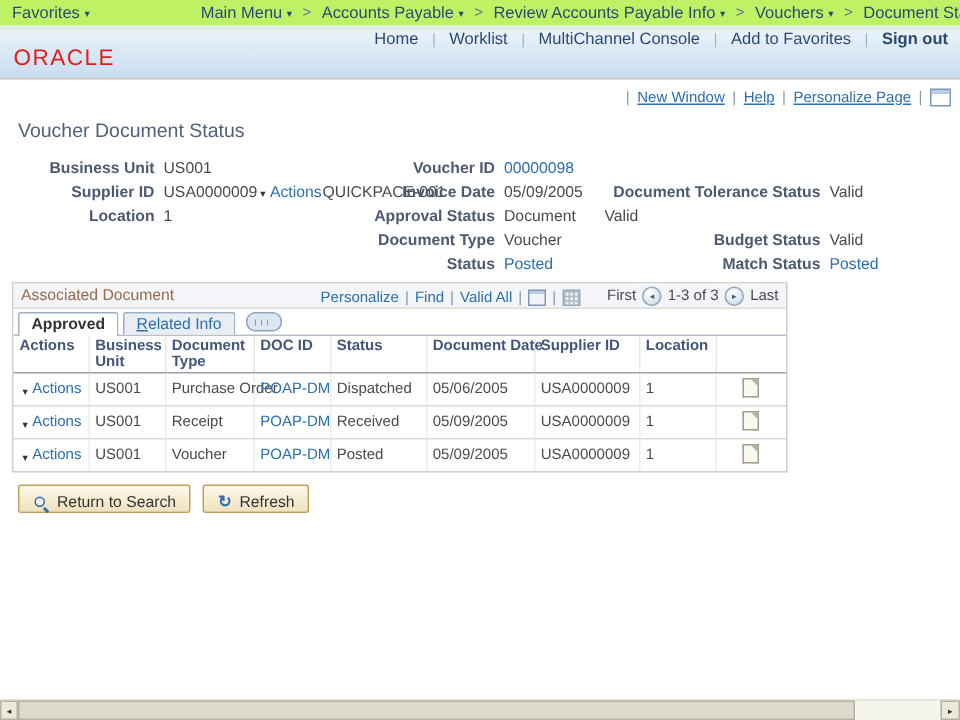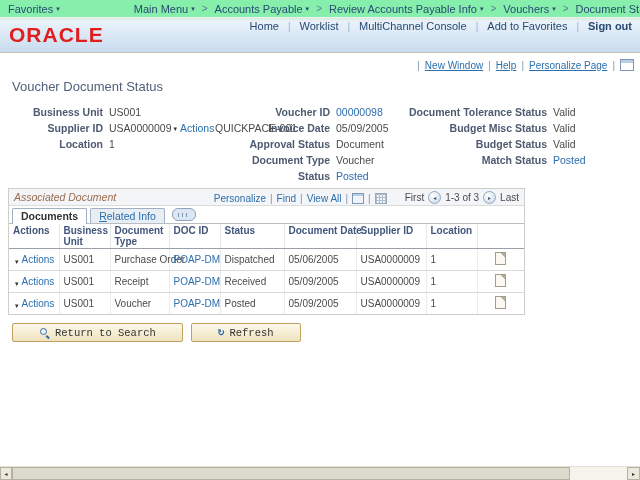--- a/index.html
+++ b/index.html
@@ -1,67 +1,67 @@
 <!DOCTYPE html>
 <html><head>
 <meta charset="utf-8">
 <style>
   html,body{margin:0;padding:0;}
   body{width:640px;height:480px;overflow:hidden;background:#fff;
        font-family:"Liberation Sans",sans-serif;font-size:11px;position:relative;}
 
   
-  .crumbbar{position:absolute;top:0;left:0;right:0;height:17px;background:#86efac;
+  .crumbbar{position:absolute;top:0;left:0;right:0;height:17px;background:#bef264;
             border-bottom:1px solid #eaf1f8;display:flex;align-items:center;
             font-size:11px;color:#2a4a72;padding-left:8px;white-space:nowrap;}
   .crumb{cursor:pointer;display:inline-flex;align-items:center;}
   .caret{font-size:7px;margin-left:3px;color:#2a4a72;}
   .vdiv{width:1px;height:11px;background:#a9bed6;margin:0 16px 0 58px;}
   .gt{color:#5f7795;margin:0 7px;font-size:10px;}
 
   
   .header{position:absolute;top:18px;left:0;right:0;height:34px;
           background:linear-gradient(180deg,#f1f7fc 0%,#dcead7 0%,#e9f2fa 10%,#c8dcef 100%);
           border-bottom:1px solid #c9c4b8;}
   .navlinks{position:absolute;top:2px;right:8px;display:flex;align-items:center;gap:9px;
             font-size:11px;color:#2a4a72;}
   .navlinks .pipe{color:#9db3c9;font-size:10px;}
   .nlink{cursor:pointer;}
   .signout{font-weight:bold;cursor:pointer;}
-  .logo{position:absolute;left:9px;bottom:5px;color:#e01e1e;font-weight:bold;
-        font-size:21px;letter-spacing:1px;}
+  .logo{position:absolute;left:9px;bottom:5px;color:#e01e1e;font-weight:normal;
+        font-size:15px;letter-spacing:1px;}
 
   
   .pagebar{position:absolute;top:59px;right:6px;display:flex;align-items:center;gap:5px;
            font-size:10px;color:#2b6fad;}
   .pagebar .pipe{color:#8096ad;}
   .plink{cursor:pointer;text-decoration:underline;}
   .icon-pagegrid{width:12px;height:10px;border:1px solid #7f96b5;display:inline-block;
            background:linear-gradient(#b9cde4 3px,#fff 3px);}
 
   .page-title{position:absolute;left:12px;top:79px;font-size:13px;color:#51617a;}
 
   
   .fields{position:absolute;top:104px;left:0;right:0;font-size:10.5px;}
   .fcol{position:absolute;top:0;}
-  .fcol1{left:8px;}.fcol2{left:235px;}.fcol3{left:397px;}
+  .fcol1{left:8px;}.fcol2{left:235px;}.fcol3{left:397px;margin-top:16px;}
   .frow{height:16px;display:flex;align-items:center;position:relative;white-space:nowrap;}
   .flabel{display:inline-block;text-align:right;font-weight:bold;color:#4d5a70;}
   .fcol1 .flabel{width:95px;}.fcol2 .flabel{width:95px;}.fcol3 .flabel{width:150px;}
   .fval{margin-left:6px;color:#4a4a4a;}
   .link{color:#2b6fad;cursor:pointer;}
   .fextra{position:absolute;color:#4a4a4a;}
   .fcaret{font-size:7px;color:#333;margin-left:2px;position:relative;top:1px;}
   .factions{color:#2b6fad;margin-left:3px;cursor:pointer;}
 
   
   .groupbox{position:absolute;left:8px;top:188px;width:515px;border:1px solid #cdd0ca;background:#fff;}
   .gb-head{height:16px;background:#f3f5f8;border-bottom:1px solid #dadcd8;display:flex;
            align-items:center;padding:0 5px;font-size:10.5px;}
-  .gb-title{color:#9a6a4a;font-style:italic;}
+  .gb-title{color:#9a6a4a;}
   .gb-tools{margin-left:auto;display:flex;align-items:flex-end;gap:4px;color:#2b6fad;font-size:10px;}
   .gb-tools .pipe{color:#8096ad;}
   .tlink{cursor:pointer;}
   .icon-popout{width:10px;height:9px;border:1px solid #7f96b5;display:inline-block;
            background:linear-gradient(#b9cde4 2px,#eef4fa 2px);cursor:pointer;}
   .icon-gridy{width:10px;height:9px;border:1px solid #9aa8b8;display:inline-block;cursor:pointer;
            background-image:linear-gradient(#aebdcd 1px,transparent 1px),
                             linear-gradient(90deg,#aebdcd 1px,transparent 1px);
            background-size:3px 3px;background-color:#f2f5f8;}
   .gb-nav{display:flex;align-items:center;gap:4px;margin-left:14px;color:#4a4a4a;}
@@ -89,23 +89,23 @@
   .grid td{padding:0 4px;border-bottom:1px solid #d9d9d9;border-right:1px solid #ececec;
            height:21px;color:#4a4a4a;white-space:nowrap;overflow:visible;}
   .grid th:last-child,.grid td:last-child{border-right:none;}
   .grid tr:last-child td{border-bottom:none;}
   .grid td.center{text-align:center;}
   .doc-icon{display:inline-block;width:9px;height:11px;border:1px solid #a39d8b;cursor:pointer;
            background:linear-gradient(225deg,#b3ae9e 3px,#faf8f0 3px);}
 
   
   .btnrow{position:absolute;left:12px;top:323px;display:flex;gap:8px;}
-  .pbtn{height:19px;display:inline-flex;align-items:center;gap:5px;padding:0 26px;
+  .pbtn{height:19px;display:inline-flex;align-items:flex-end;gap:5px;padding:0 9px;
         background:linear-gradient(#fdf8ea,#efe2bd);border:1px solid #bfa05e;border-radius:2px;
-        font-size:10.5px;color:#333;cursor:pointer;font-family:Liberation Mono, monospace;}
+        font-size:10.5px;color:#333;cursor:pointer;font-family:Liberation Sans, sans-serif;}
   .icon-search{position:relative;width:11px;height:11px;display:inline-block;}
   .icon-search::before{content:"";position:absolute;left:1px;top:1px;width:5px;height:5px;
         border:1.5px solid #35689e;border-radius:50%;background:#eef4fa;}
   .icon-search::after{content:"";position:absolute;left:8px;top:8px;width:4px;height:2px;
         background:#35689e;transform:rotate(45deg);transform-origin:0 0;}
   .icon-refresh{color:#2f6db3;font-weight:bold;font-size:11px;line-height:11px;}
 
   
   .hscroll{position:absolute;left:0;right:0;bottom:0;height:13px;background:#f4f3ec;
            border-top:1px solid #e3e1d6;}
@@ -215,21 +215,20 @@
         <span class="flabel">Status</span>
         <span class="fval link">Posted</span>
       </div>
   </div>
   <div class="fcol fcol3">
     <div class="frow">
         <span class="flabel">Document Tolerance Status</span>
         <span class="fval">Valid</span>
       </div>
     <div class="frow">
-        <span class="flabel">Budget Misc Status</span>
         <span class="fval">Valid</span>
       </div>
     <div class="frow">
         <span class="flabel">Budget Status</span>
         <span class="fval">Valid</span>
       </div>
     <div class="frow">
         <span class="flabel">Match Status</span>
         <span class="fval link">Posted</span>
       </div>
@@ -237,42 +236,42 @@
 </div>
 
 <div class="groupbox">
   <div class="gb-head">
     <span class="gb-title">Associated Document</span>
     <span class="gb-tools">
       <span class="tlink">Personalize</span>
       <span class="pipe">|</span>
       <span class="tlink">Find</span>
       <span class="pipe">|</span>
-      <span class="tlink">View All</span>
+      <span class="tlink">Valid All</span>
       <span class="pipe">|</span>
       <span class="icon-popout"></span>
       <span class="pipe">|</span>
       <span class="icon-gridy"></span>
       <span class="gb-nav">
         <span>First</span>
         <span class="circle-btn">
             <span>◂</span>
           </span>
         <span>1-3 of 3</span>
         <span class="circle-btn">
             <span>▸</span>
           </span>
         <span>Last</span>
       </span>
     </span>
   </div>
 
   <div class="gb-tabs">
     <span class="tab active">
-        <span class="lbl">Documents</span>
+        <span class="lbl">Approved</span>
       </span>
     <span class="tab inactive">
         <span class="lbl">Related Info</span>
       </span>
     <span class="icon-kbd"></span>
   </div>
 
   <table class="grid">
     <colgroup>
       <col style="width:50px">

